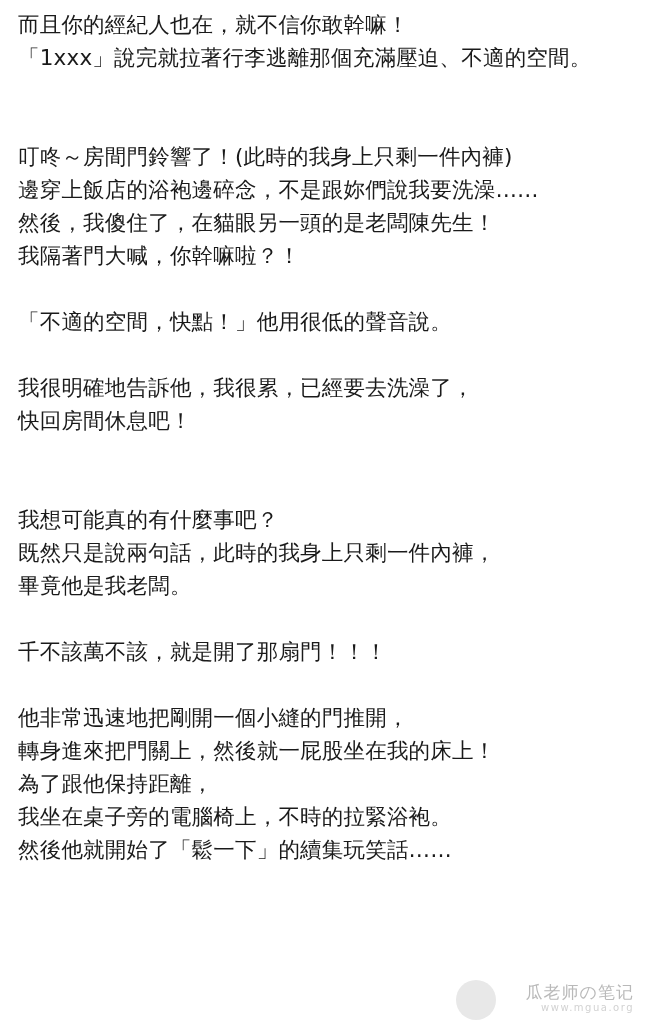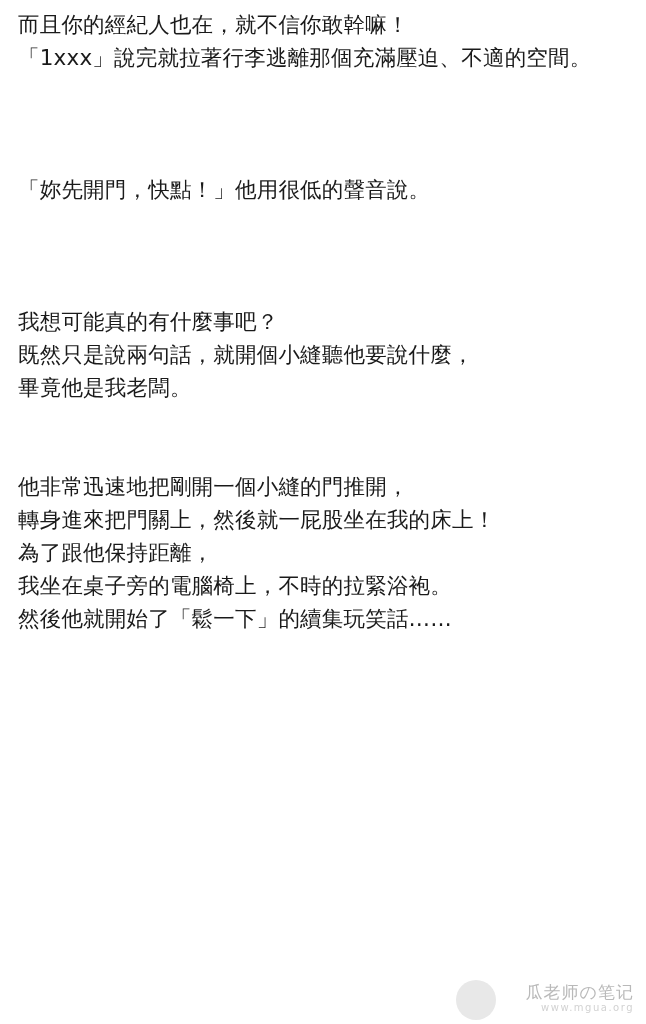--- a/index.html
+++ b/index.html
@@ -67,34 +67,41 @@
 <body>
 
 <div class="page">
 
   <div class="para">而且你的經紀人也在，就不信你敢幹嘛！
 「1xxx」說完就拉著行李逃離那個充滿壓迫、不適的空間。</div>
   <div class="spacer"></div>
 
   <div class="spacer"></div>
 
+  <div class="para">叮咚～房間門鈴響了！(此時的我身上只剩一件內褲)
+邊穿上飯店的浴袍邊碎念，不是跟妳們說我要洗澡……
+然後，我傻住了，在貓眼另一頭的是老闆陳先生！
+我隔著門大喊，你幹嘛啦？！</div>
   <div class="spacer"></div>
 
-  <div class="para">「妳先開門，快點！」他用很低的聲音說。</div>
+  <div class="para">「不適的空間，快點！」他用很低的聲音說。</div>
   <div class="spacer"></div>
 
+  <div class="para">我很明確地告訴他，我很累，已經要去洗澡了，
+快回房間休息吧！</div>
   <div class="spacer"></div>
 
   <div class="spacer"></div>
 
   <div class="para">我想可能真的有什麼事吧？
-既然只是說兩句話，就開個小縫聽他要說什麼，
+既然只是說兩句話，此時的我身上只剩一件內褲，
 畢竟他是我老闆。</div>
   <div class="spacer"></div>
 
+  <div class="para">千不該萬不該，就是開了那扇門！！！</div>
   <div class="spacer"></div>
 
   <div class="para">他非常迅速地把剛開一個小縫的門推開，
 轉身進來把門關上，然後就一屁股坐在我的床上！
 為了跟他保持距離，
 我坐在桌子旁的電腦椅上，不時的拉緊浴袍。
 然後他就開始了「鬆一下」的續集玩笑話……</div>
 
   <div class="wm-logo"></div>
 

